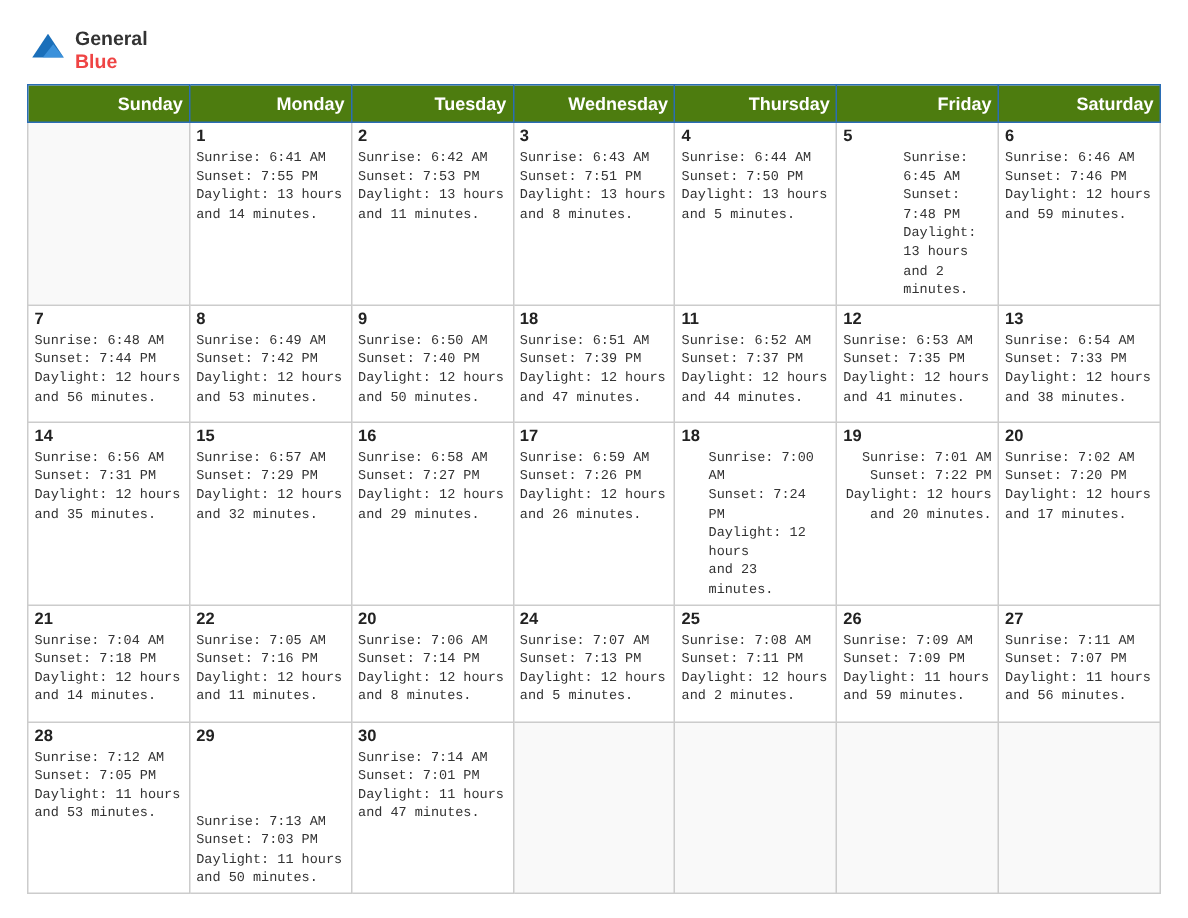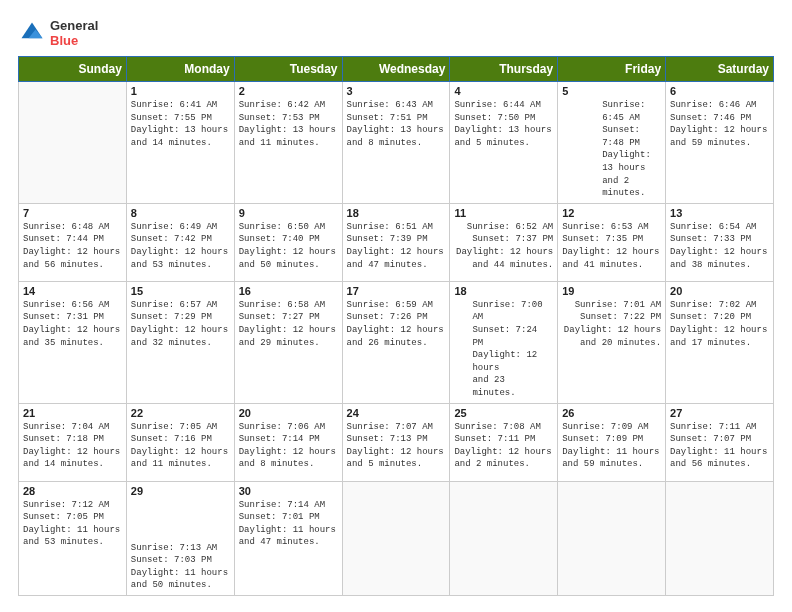--- a/index.html
+++ b/index.html
@@ -189,21 +189,21 @@
           </td>
           <td>
             <span class="day-number">18</span>
             <div class="cell-content" style="white-space: pre-line;">Sunrise: 6:51 AM
 Sunset: 7:39 PM
 Daylight: 12 hours
 and 47 minutes.</div>
           </td>
           <td>
             <span class="day-number">11</span>
-            <div class="cell-content" style="white-space: pre-line; text-align: right;">Sunrise: 6:52 AM
+            <div class="cell-content" style="white-space: pre-line;">Sunrise: 6:52 AM
 Sunset: 7:37 PM
 Daylight: 12 hours
 and 44 minutes.</div>
           </td>
           <td>
             <span class="day-number">12</span>
             <div class="cell-content" style="white-space: pre-line;">Sunrise: 6:53 AM
 Sunset: 7:35 PM
 Daylight: 12 hours
 and 41 minutes.</div>

